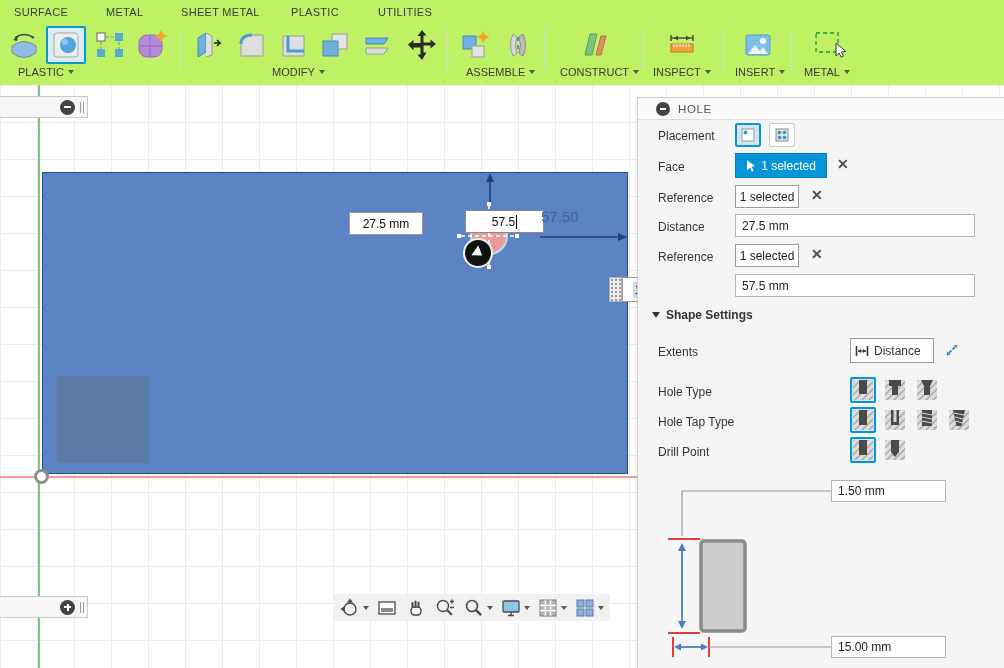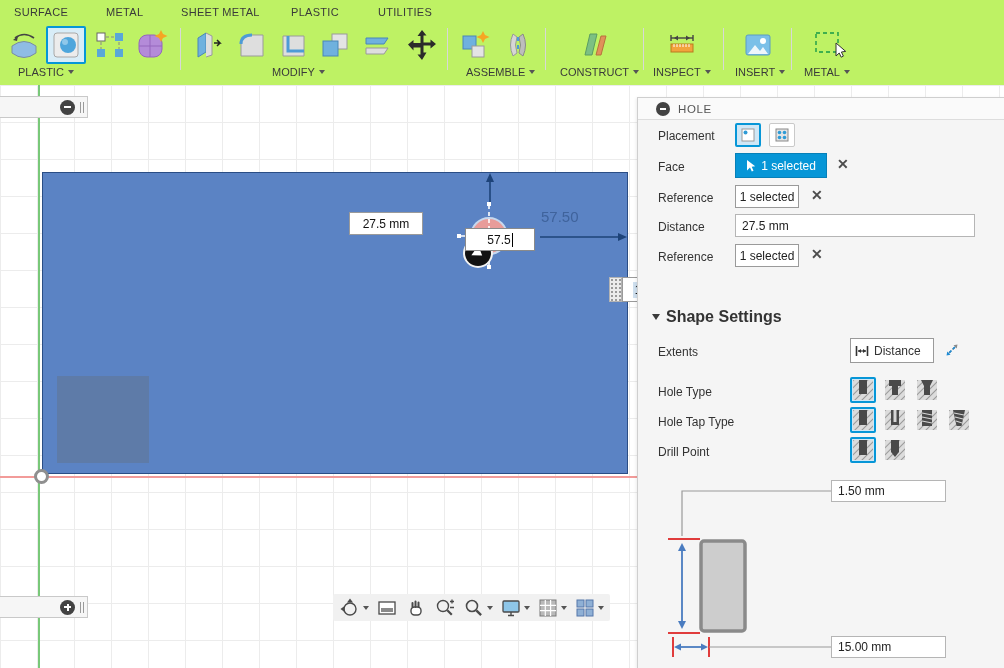--- a/index.html
+++ b/index.html
@@ -257,21 +257,21 @@
     <rect x="487" y="117" width="4" height="4" fill="#fff"></rect>
     <rect x="487" y="180" width="4" height="4" fill="#fff"></rect>
     <rect x="457" y="149" width="4" height="4" fill="#fff"></rect>
     <rect x="515" y="149" width="4" height="4" fill="#fff"></rect>
   </svg>
 
   <div class="abs" style="left:465px;top:155px;width:26px;height:26px;border-radius:50%;background:#111;box-shadow:0 0 0 2px #f2f2f2;display:flex;align-items:center;justify-content:center">
     <span style="width:0;height:0;border-top:6px solid transparent;border-bottom:6px solid transparent;border-left:9px solid #fff;display:block;transform:rotate(35deg)"></span>
   </div>
 
-  <div class="dimbox" style="left:465px;top:143px;width:70px;border-color:#8a8a8a">
+  <div class="dimbox" style="left:465px;top:125px;width:79px;border-color:#8a8a8a">
     <span>57.5</span>
     <span style="width:1px;height:14px;background:#000;margin-left:1px"></span>
   </div>
 
   <div class="abs" style="left:541px;top:123px;font-size:15px;color:#3f639c">57.50</div>
 
   <div class="abs" style="left:609px;top:192px;width:13px;height:25px;background:#ececec;border:1px solid #b3b3b3;box-sizing:border-box;background-image:radial-gradient(#9a9a9a 1px,transparent 1px);background-size:4px 4px"></div>
   <div class="dimbox" style="left:622px;top:192px;width:72px;height:25px">
     <span style="background:#cfe0ef;padding:1px 2px">1.50 mm</span>
   </div>
@@ -397,24 +397,25 @@
   <div class="selbtn white" style="left:97px;top:87px;width:64px">1 selected</div>
   <div class="closex" style="left:173px;top:89px">✕</div>
 
   <div class="plabel" style="top:122px">Distance</div>
   <div class="pinput" style="left:97px;top:116px;width:240px">27.5 mm</div>
 
   <div class="plabel" style="top:152px">Reference</div>
   <div class="selbtn white" style="left:97px;top:146px;width:64px">1 selected</div>
   <div class="closex" style="left:173px;top:148px">✕</div>
 
+  <div class="pinput" style="left:97px;top:176px;width:240px">57.5 mm</div>
 
   <div class="abs" style="left:14px;top:210px;display:flex;align-items:center;gap:6px">
     <span class="tri-down"></span>
-    <span style="font-size:16px;font-weight:bold;color:#333">Shape Settings</span>
+    <span style="font-size:12px;font-weight:bold;color:#333">Shape Settings</span>
   </div>
 
   <div class="plabel" style="top:247px">Extents</div>
   <div class="abs" style="left:212px;top:240px;width:84px;height:25px;background:#fff;border:1px solid #9a9a9a;box-sizing:border-box;display:flex;align-items:center;gap:5px;padding-left:4px;font-size:12px">
     <svg width="14" height="12" viewBox="0 0 14 12">
       <path d="M1.5 1 v10 M12.5 1 v10" stroke="#333" stroke-width="1.6"></path>
       <path d="M3 6 h8" stroke="#333" stroke-width="1.2"></path>
       <path d="M3 6 l3 -2 v4 z M11 6 l-3 -2 v4 z" fill="#333"></path>
     </svg>
     <span>Distance</span>

